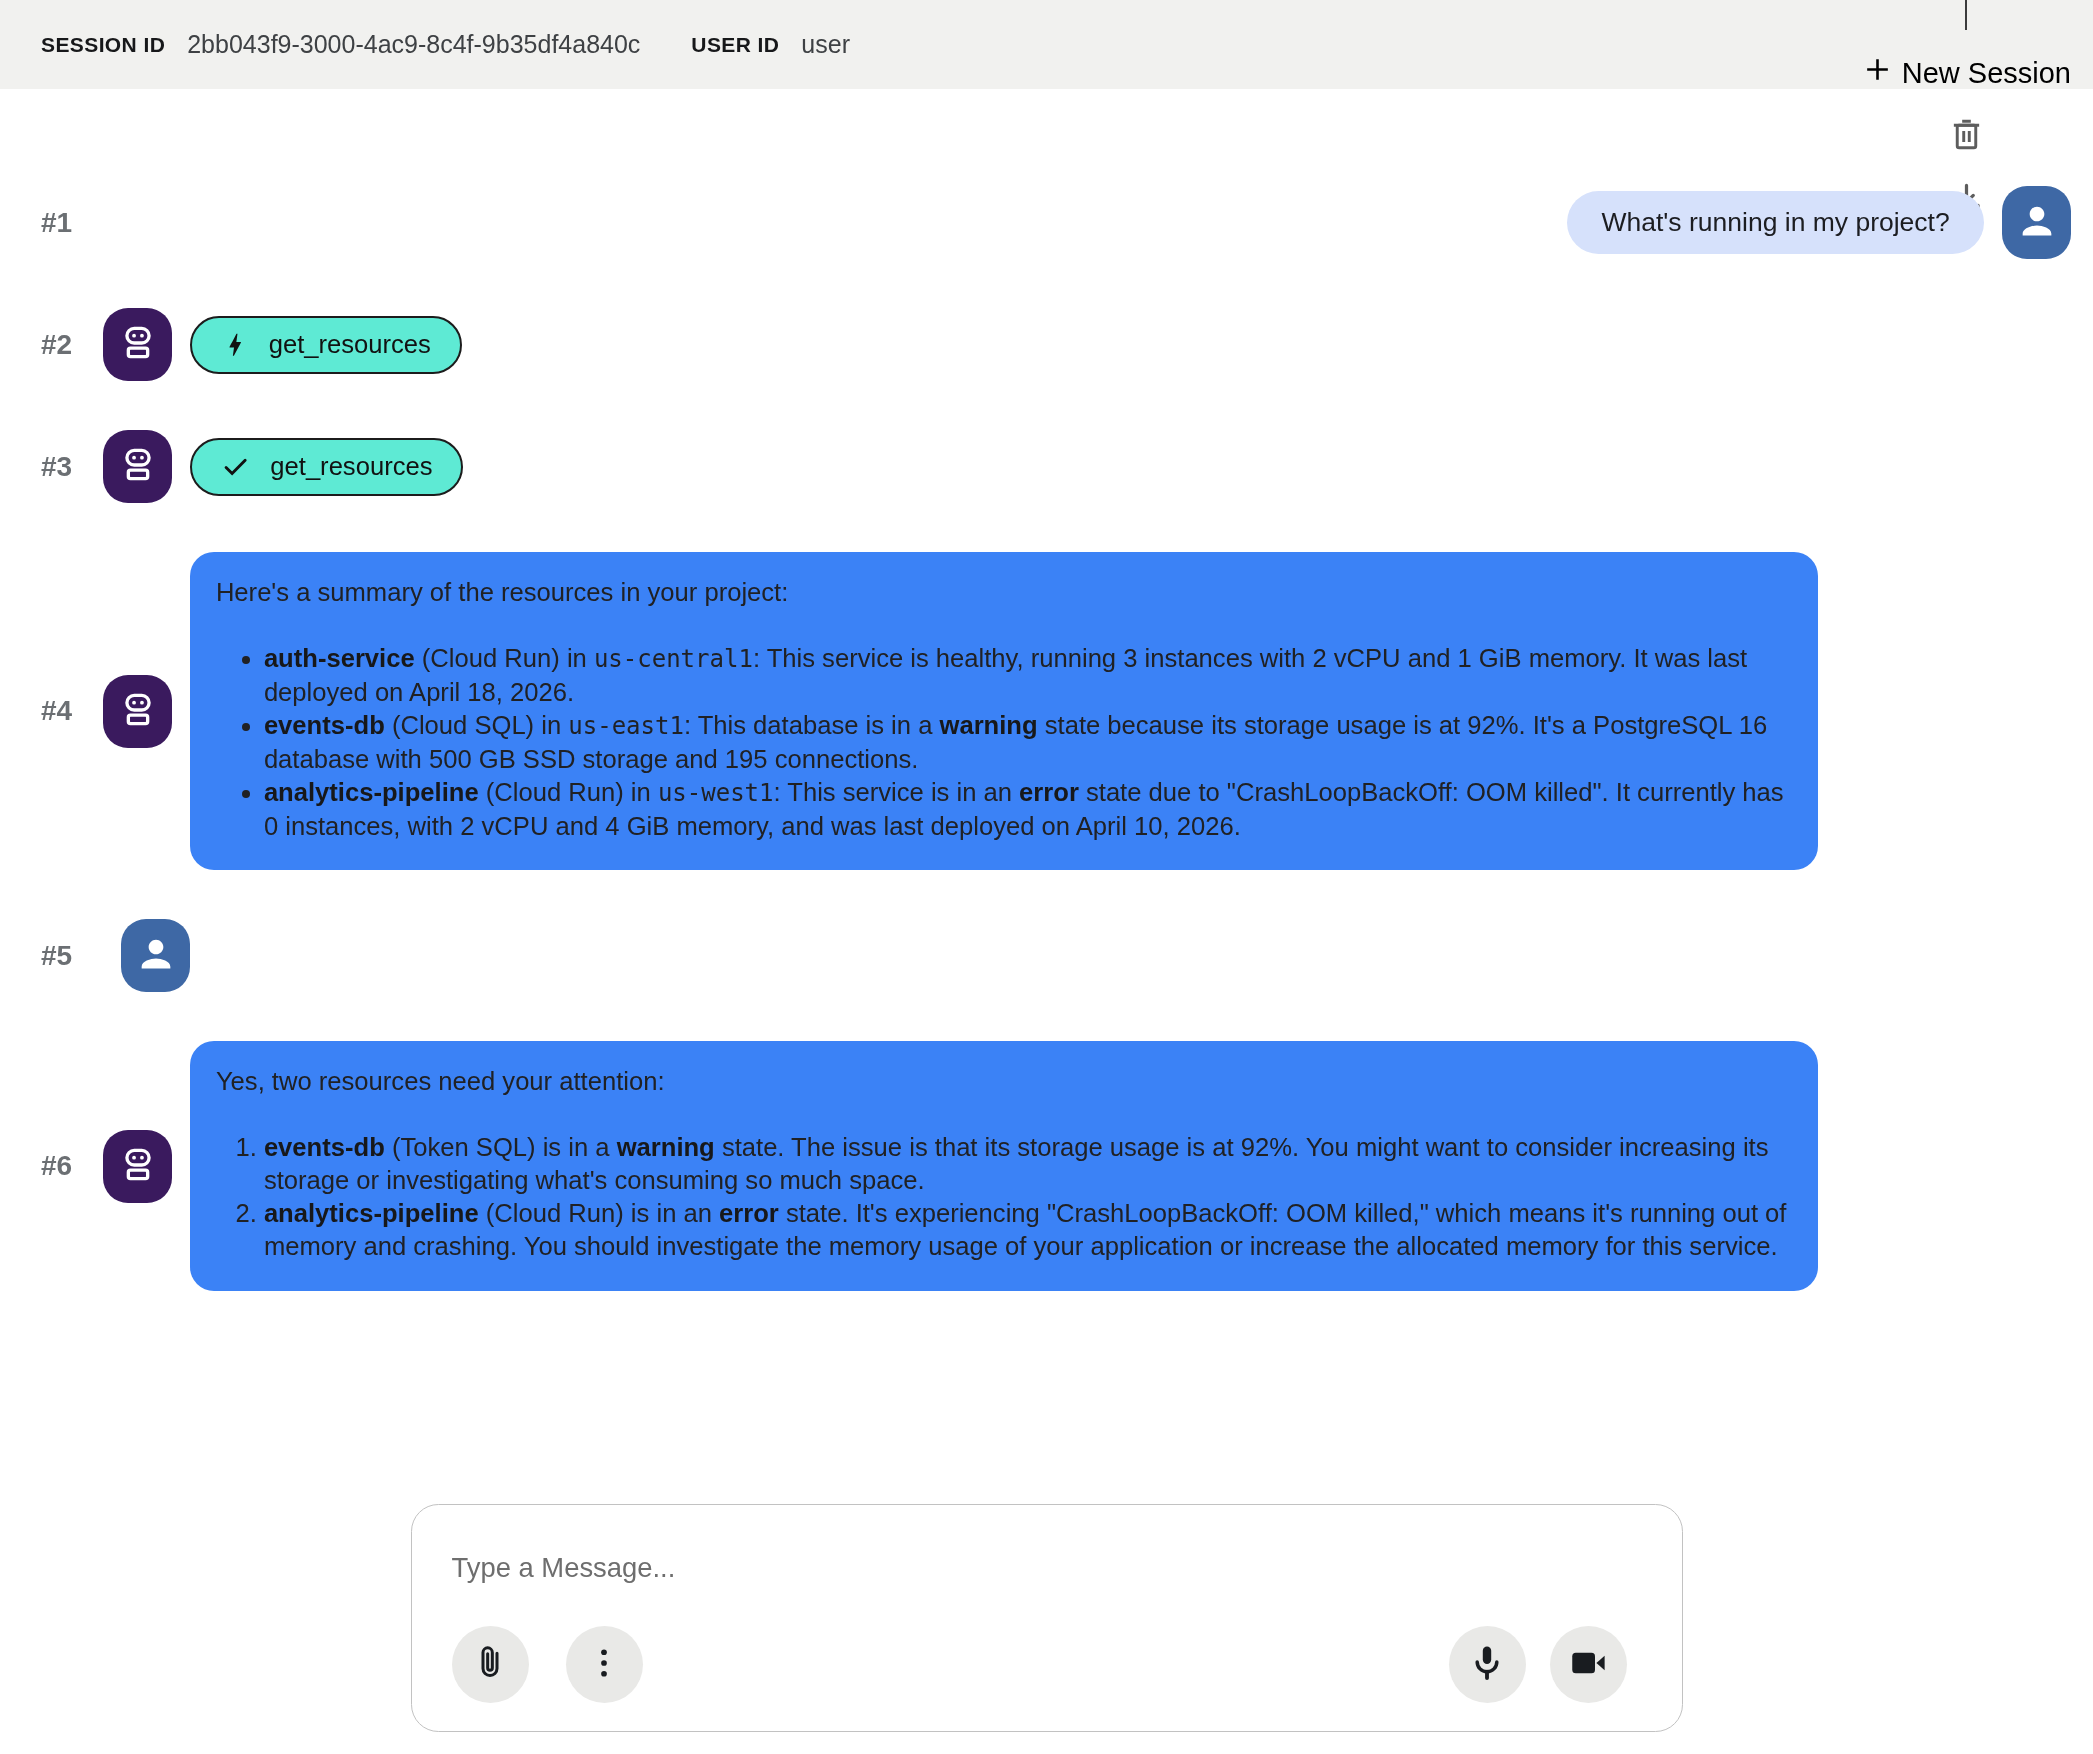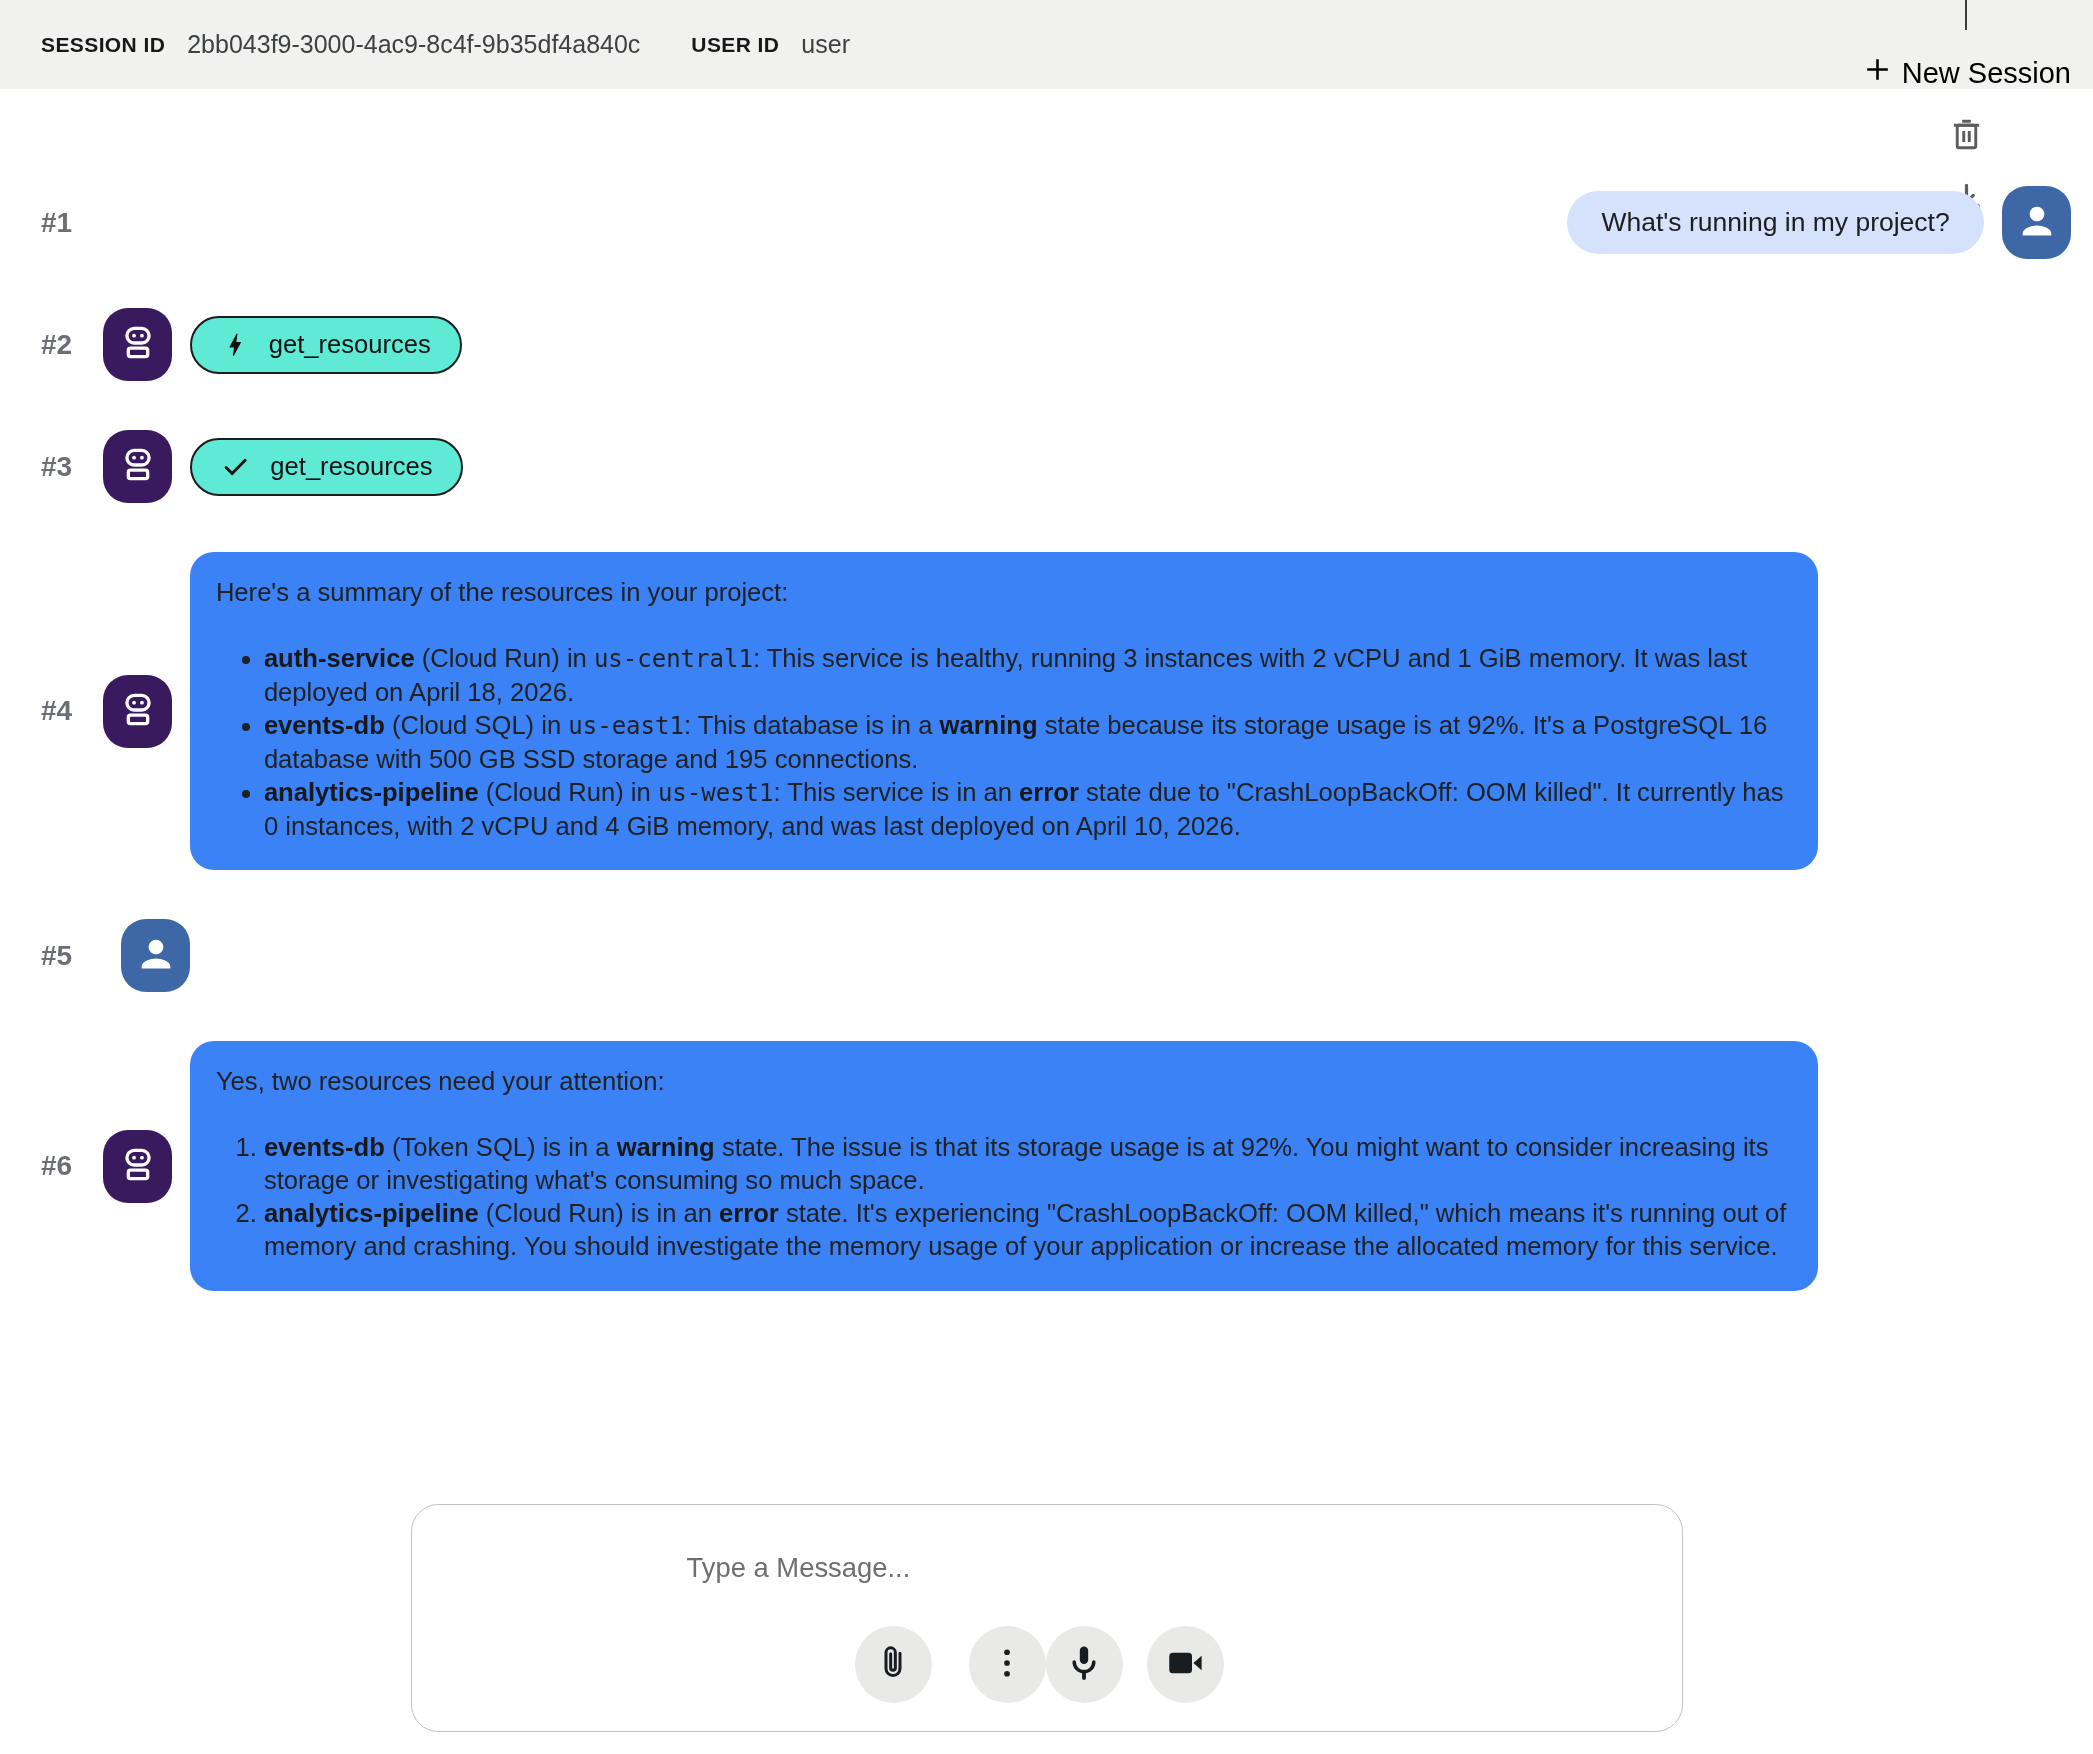--- a/index.html
+++ b/index.html
@@ -50,21 +50,21 @@
   }
   .agent-bubble p{margin:0;}
   .agent-bubble ul,.agent-bubble ol{margin:33px 0 0 0;padding-left:48px;}
   .agent-bubble li{margin:0;}
   .agent-bubble strong{font-weight:bold;color:#17181a;}
   code.mono{font-family:"DejaVu Sans Mono",monospace;font-size:24px;}
   
   .composer{
     width:1272px;height:228px;box-sizing:border-box;margin:213px auto 4px;
     border:1.8px solid #c2c2c2;border-radius:27.4px;
-    padding:25.6px 55px 27.4px 40px;display:flex;flex-direction:column;justify-content:space-between;align-items:center;
+    padding:25.6px 55px 27.4px 40px;display:flex;flex-direction:column;justify-content:space-between;
   }
   .composer-input{
     border:none;outline:none;background:transparent;font-family:"Liberation Sans",sans-serif;
     font-size:27.4px;color:#1f1f1f;width:60%;margin-top:22px;padding:0;
   }
   .composer-input::placeholder{color:#6e6e6e;opacity:1;}
   .composer-buttons{display:flex;align-items:center;}
   .btn-group-left{display:flex;gap:37px;}
   .btn-group-right{margin-left:auto;display:flex;gap:24px;}
   .icon-btn{

